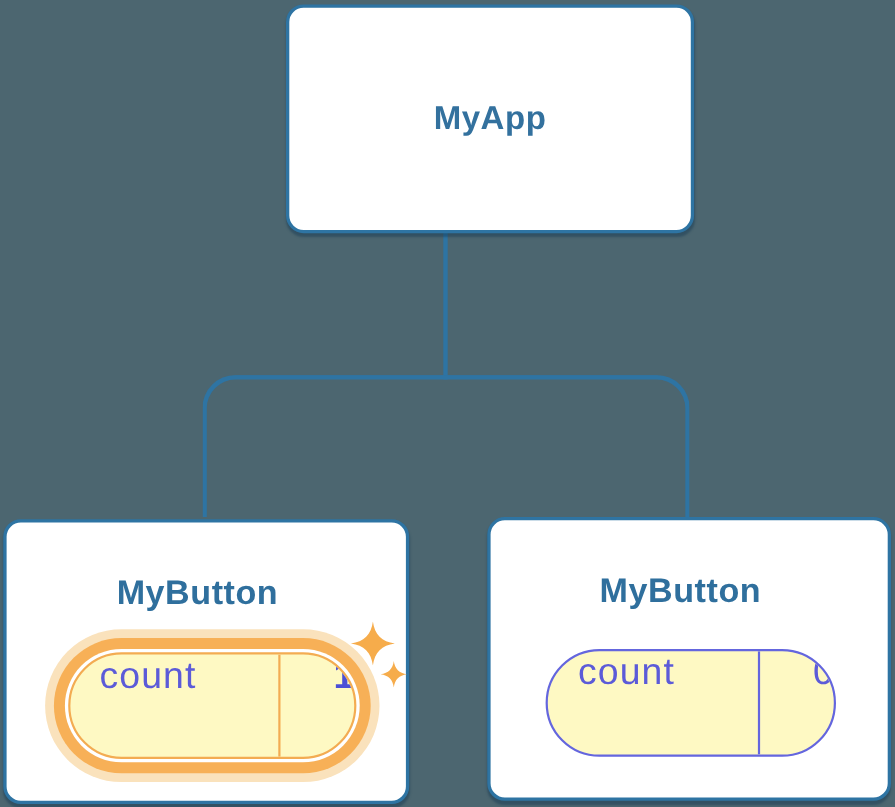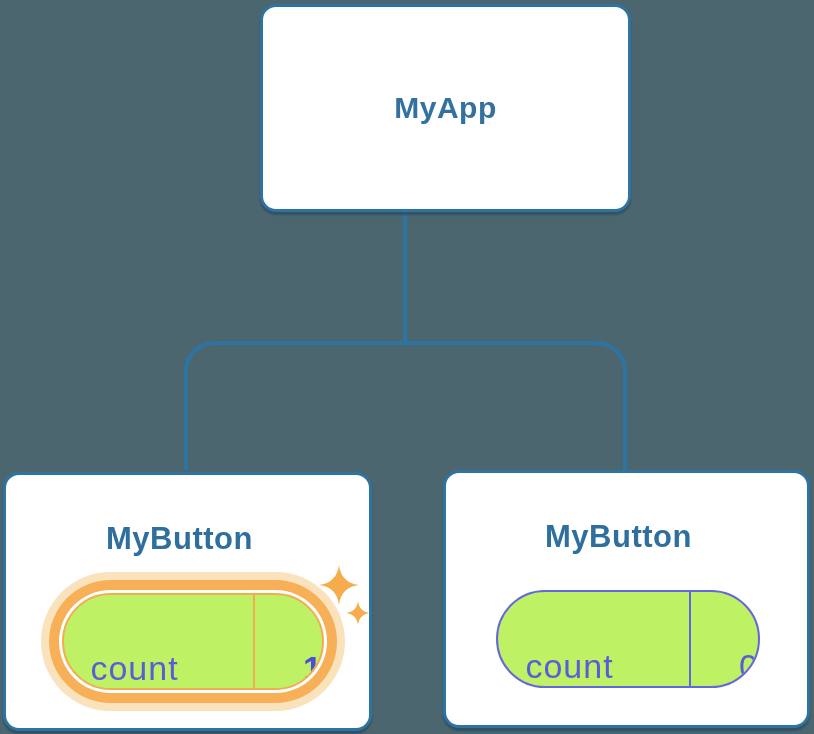--- a/index.html
+++ b/index.html
@@ -66,22 +66,22 @@
     box-sizing: border-box;
     border: 4px solid #2E74A3;
     border-bottom: none;
     border-radius: 30px 30px 0 0;
   }
 
   
   .pill {
     position: absolute;
     display: flex;
-    align-items: flex-end;
-    background: #bef264;
+    align-items: flex-start;
+    background: #fef9c3;
     border-radius: 999px;
     box-sizing: border-box;
     overflow: hidden;
     gap: 48px;
   }
   .pill-left {
     left: 56px; top: 118px;
     width: 262px; height: 97px;
     border: 2.5px solid #F3AC52;
     box-shadow: 0 0 0 3px #ffffff,

